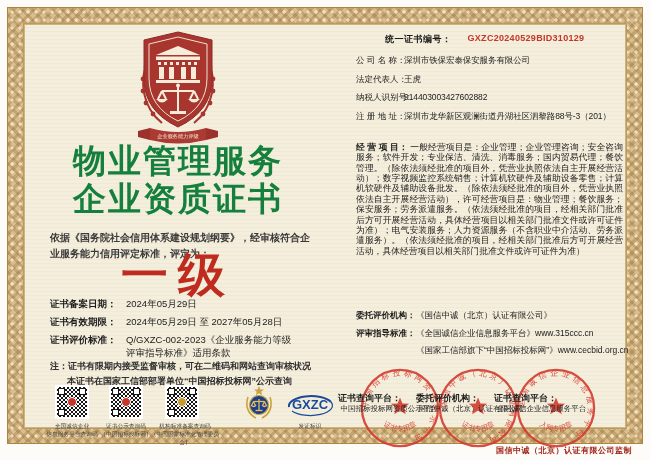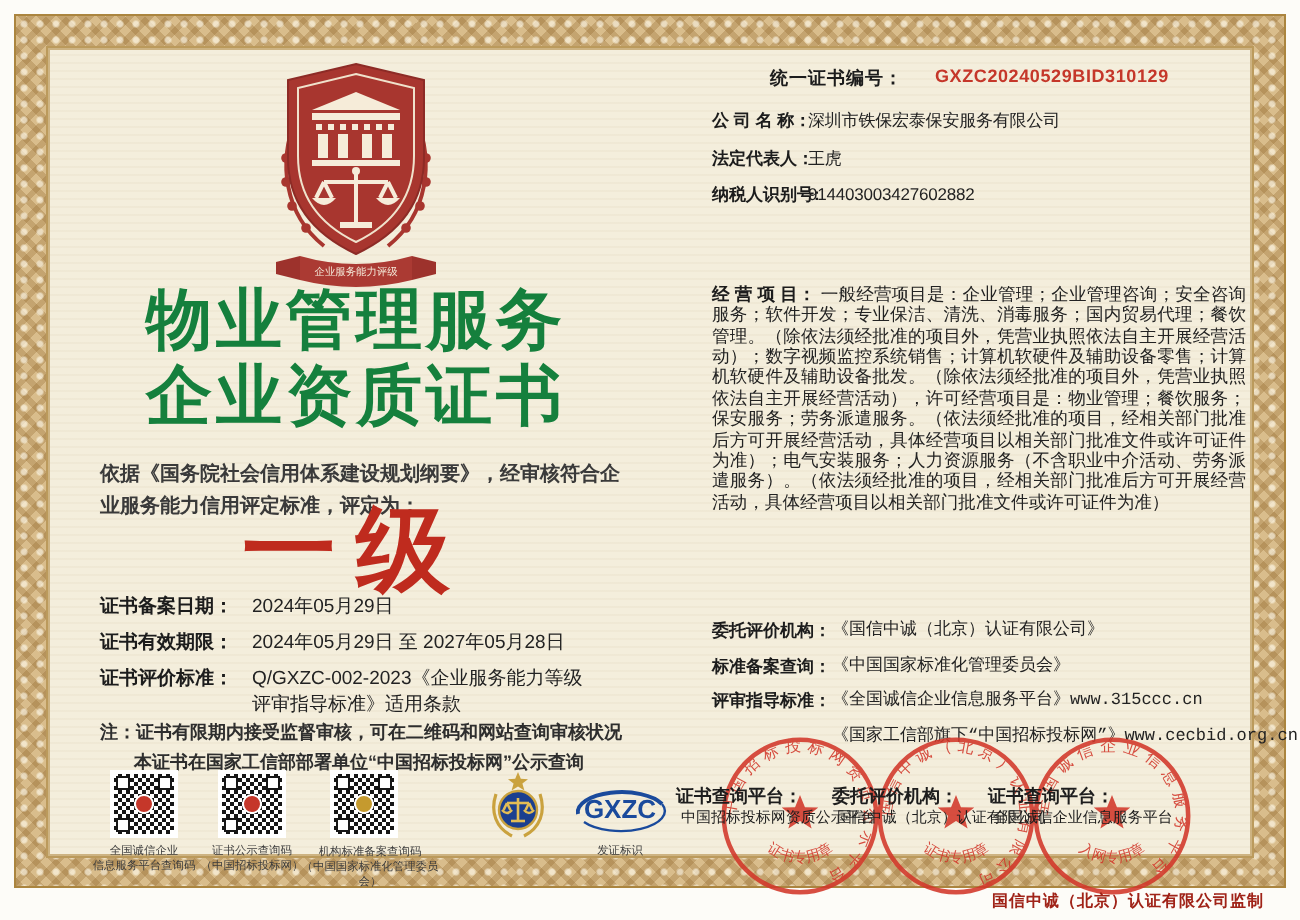--- a/index.html
+++ b/index.html
@@ -53,29 +53,29 @@
   .qr i:nth-child(3){left:1px;bottom:1px;}
   .qr .dot{position:absolute;left:10px;top:10px;width:10px;height:10px;border-radius:50%;border:1px solid #fff;box-sizing:border-box;}
   .dot-red{background:#c5372a;}
   .dot-gold{background:#c59a2e;}
   .qr-cap{position:absolute;top:35px;width:74px;text-align:center;font-size:6px;line-height:8px;color:#3c3c3c;transform:scale(.95);}
   .emblem{position:absolute;left:203px;top:-2px;width:32px;height:36px;}
   .gxzc{position:absolute;left:245px;top:4px;width:50px;height:26px;}
   
   .rfields{position:absolute;left:356px;top:55px;width:266px;font-size:8.5px;}
   .rf-row{display:flex;margin-bottom:7.5px;line-height:11px;}
-  .rf-row .lbl{font-weight:bold;color:#1c1c1c;white-space:nowrap;width:48px;flex:none;}
+  .rf-row .lbl{font-weight:normal;color:#1c1c1c;white-space:nowrap;width:48px;flex:none;}
   .rf-row .val{color:#222;letter-spacing:-.1px;}
   .business{position:absolute;left:356px;top:133px;width:267px;font-size:8.8px;line-height:10.4px;
     color:#222;text-align:justify;}
   .business b{color:#1c1c1c;}
   .afields{position:absolute;left:356px;top:310px;width:270px;font-size:8.5px;}
   .af-row{display:flex;margin-bottom:6.5px;line-height:11px;}
   .af-row .lbl{font-weight:bold;color:#1c1c1c;white-space:nowrap;width:60px;flex:none;}
-  .af-row .val{color:#222;white-space:nowrap;font-family:Liberation Mono, monospace;}
+  .af-row .val{color:#222;white-space:nowrap;}
   
   .seal{position:absolute;width:80px;height:80px;top:368px;opacity:.88;}
   .seal-label{position:absolute;top:392px;width:124px;color:#1d1d1d;z-index:5;}
   .seal-label .sl1{font-size:9px;font-weight:bold;line-height:12px;}
   .seal-label .sl2{font-size:7.8px;line-height:10px;transform:scale(.96);}
   
   .supervisor{position:absolute;right:18px;top:445px;font-size:8px;font-weight:bold;color:#a02318;letter-spacing:.5px;font-family:Liberation Serif, serif;}
   .seal-text{fill:#d2372a;}
 </style>
 </head>
@@ -235,32 +235,32 @@
     <span class="val">深圳市铁保宏泰保安服务有限公司</span>
   </div>
   <div class="rf-row">
     <span class="lbl">法定代表人：</span>
     <span class="val">王虎</span>
   </div>
   <div class="rf-row">
     <span class="lbl">纳税人识别号:</span>
     <span class="val">914403003427602882</span>
   </div>
+  <div class="rf-row">
+    <span class="lbl">注 册 地 址：</span>
+    <span class="val">深圳市龙华新区观澜街道丹湖社区泗黎路88号-3（201）</span>
+  </div>
 </div>
 
 <p class="business"><b>经 营 项 目： </b><span>一般经营项目是：企业管理；企业管理咨询；安全咨询服务；软件开发；专业保洁、清洗、消毒服务；国内贸易代理；餐饮管理。（除依法须经批准的项目外，凭营业执照依法自主开展经营活动）；数字视频监控系统销售；计算机软硬件及辅助设备零售；计算机软硬件及辅助设备批发。（除依法须经批准的项目外，凭营业执照依法自主开展经营活动），许可经营项目是：物业管理；餐饮服务；保安服务；劳务派遣服务。（依法须经批准的项目，经相关部门批准后方可开展经营活动，具体经营项目以相关部门批准文件或许可证件为准）；电气安装服务；人力资源服务（不含职业中介活动、劳务派遣服务）。（依法须经批准的项目，经相关部门批准后方可开展经营活动，具体经营项目以相关部门批准文件或许可证件为准）</span></p>
 
 <div class="afields">
   <div class="af-row">
     <span class="lbl">委托评价机构：</span>
     <span class="val">《国信中诚（北京）认证有限公司》</span>
-  </div>
-  <div class="af-row">
-    <span class="lbl">标准备案查询：</span>
-    <span class="val">《中国国家标准化管理委员会》</span>
   </div>
   <div class="af-row">
     <span class="lbl">评审指导标准：</span>
     <span class="val">《全国诚信企业信息服务平台》www.315ccc.cn</span>
   </div>
   <div class="af-row">
     <span class="lbl"></span>
     <span class="val">《国家工信部旗下“中国招标投标网”》www.cecbid.org.cn</span>
   </div>
 </div>

